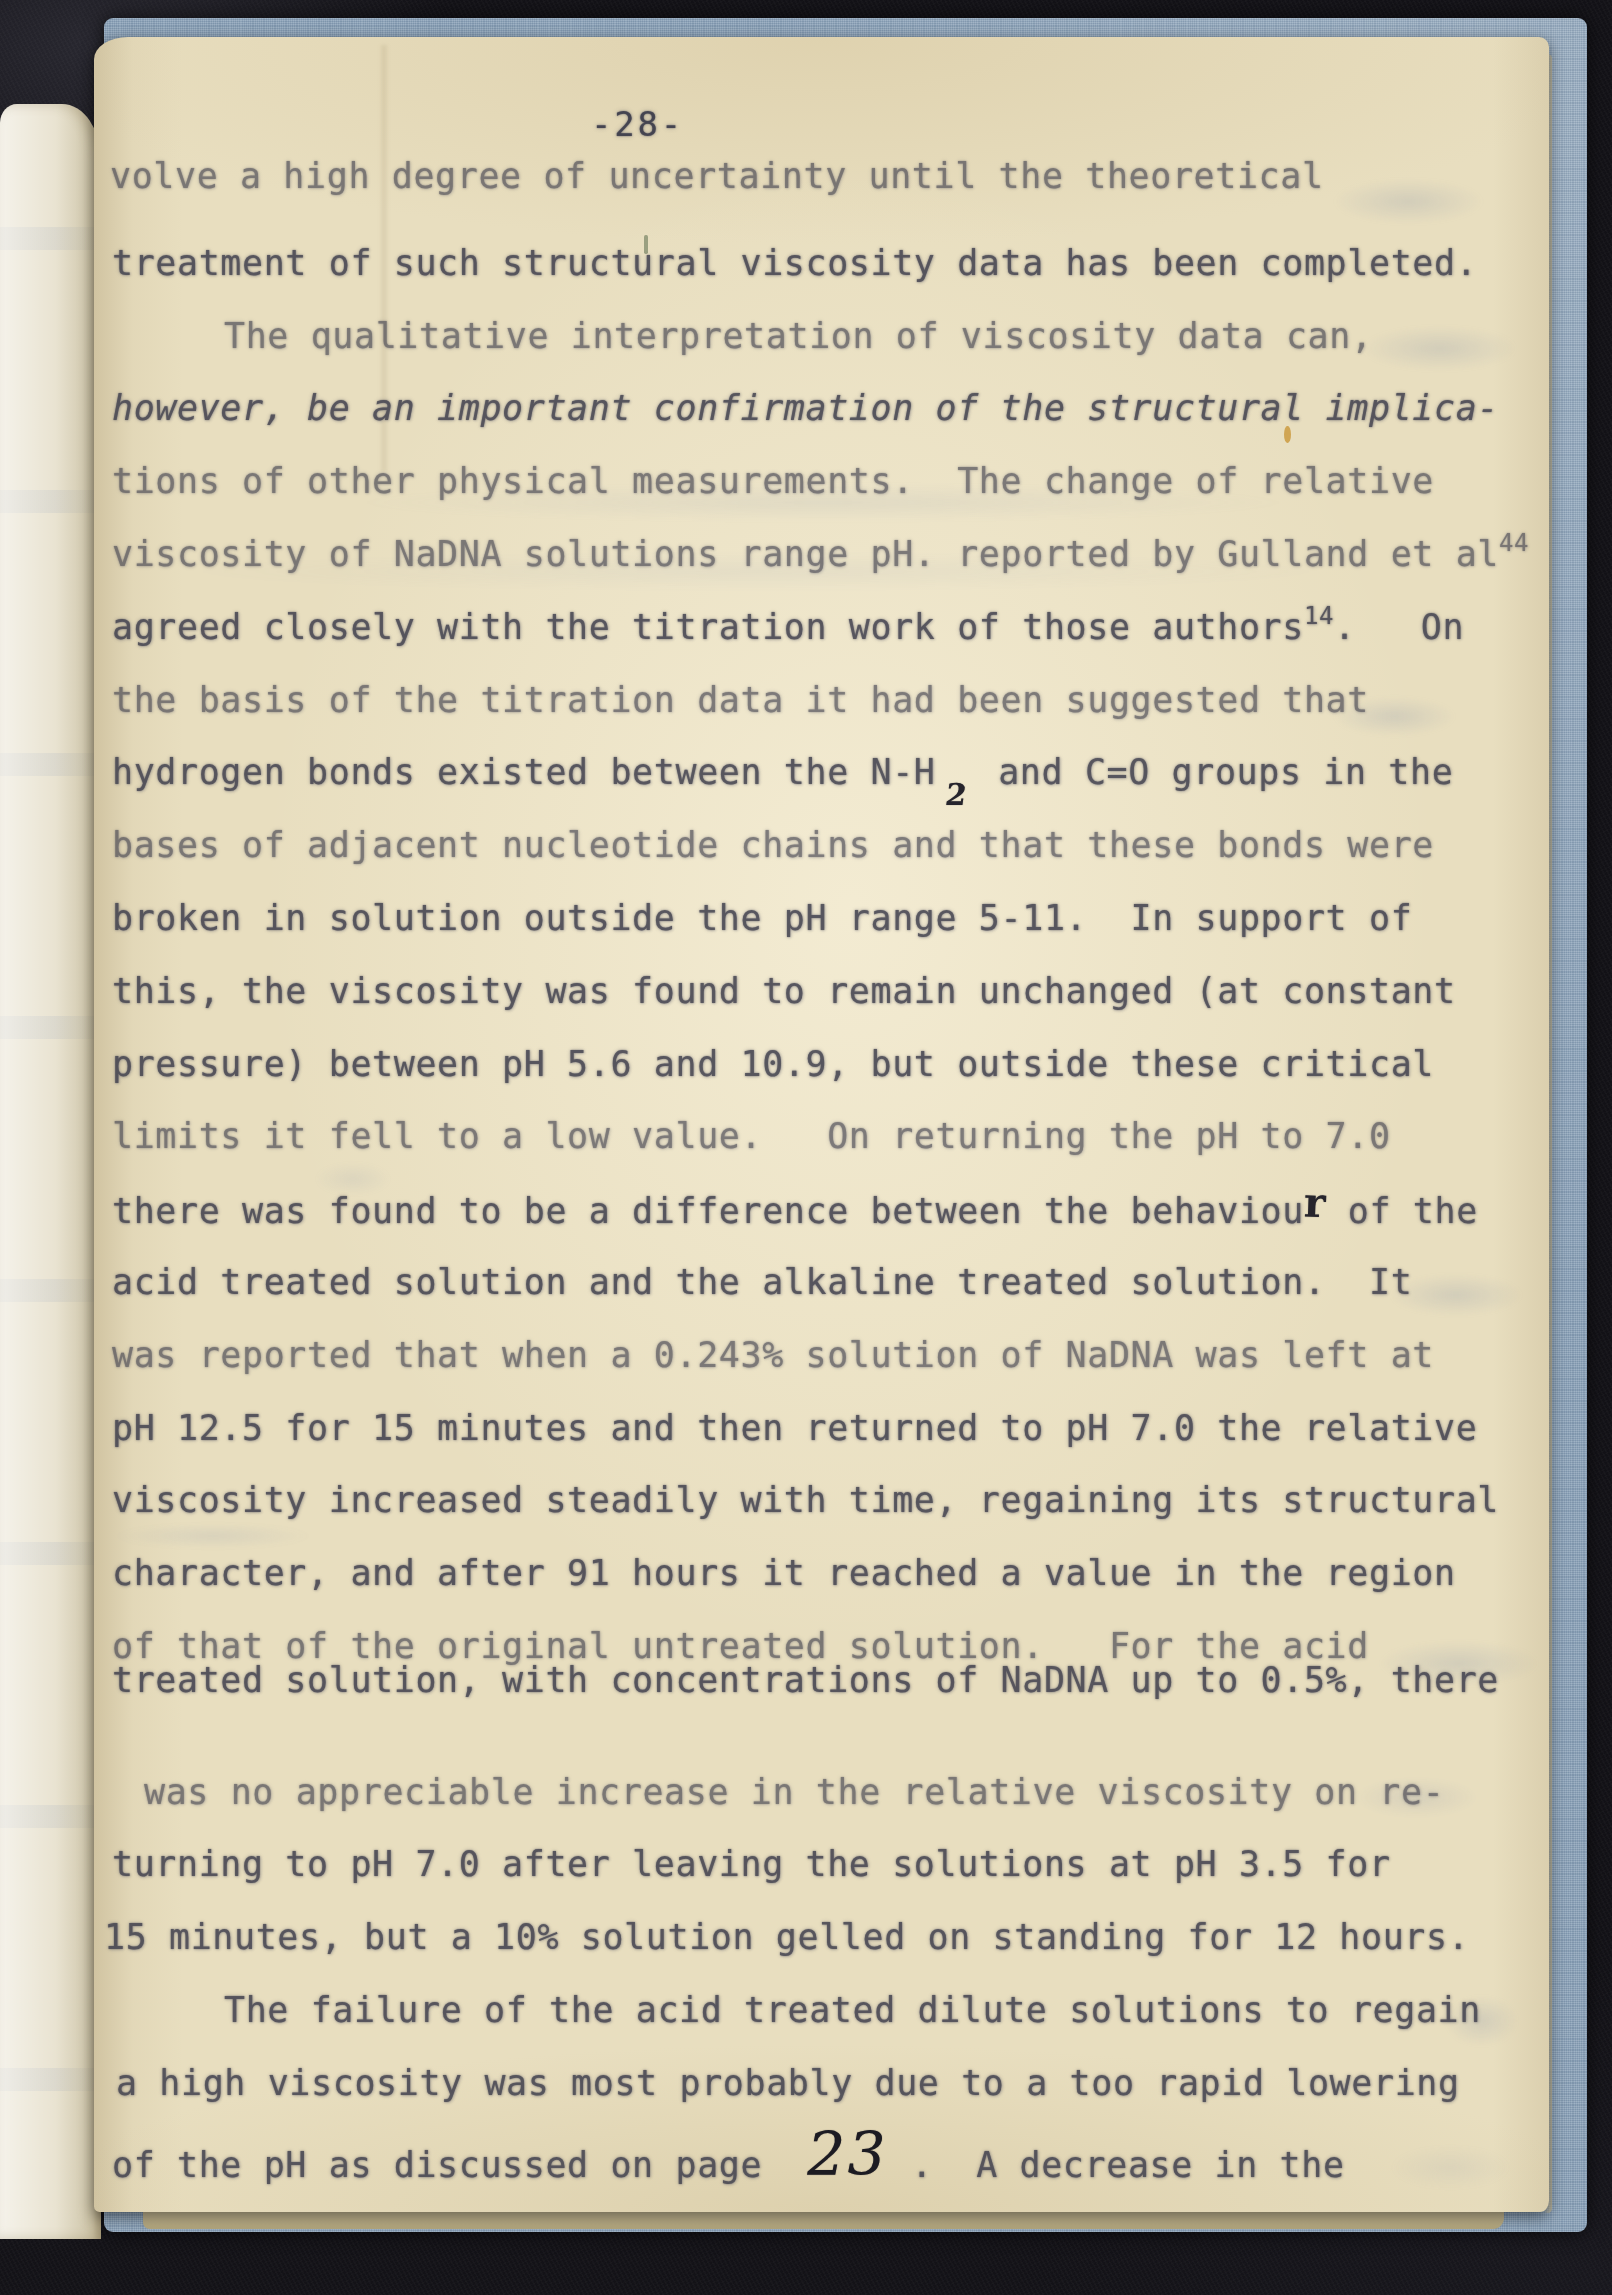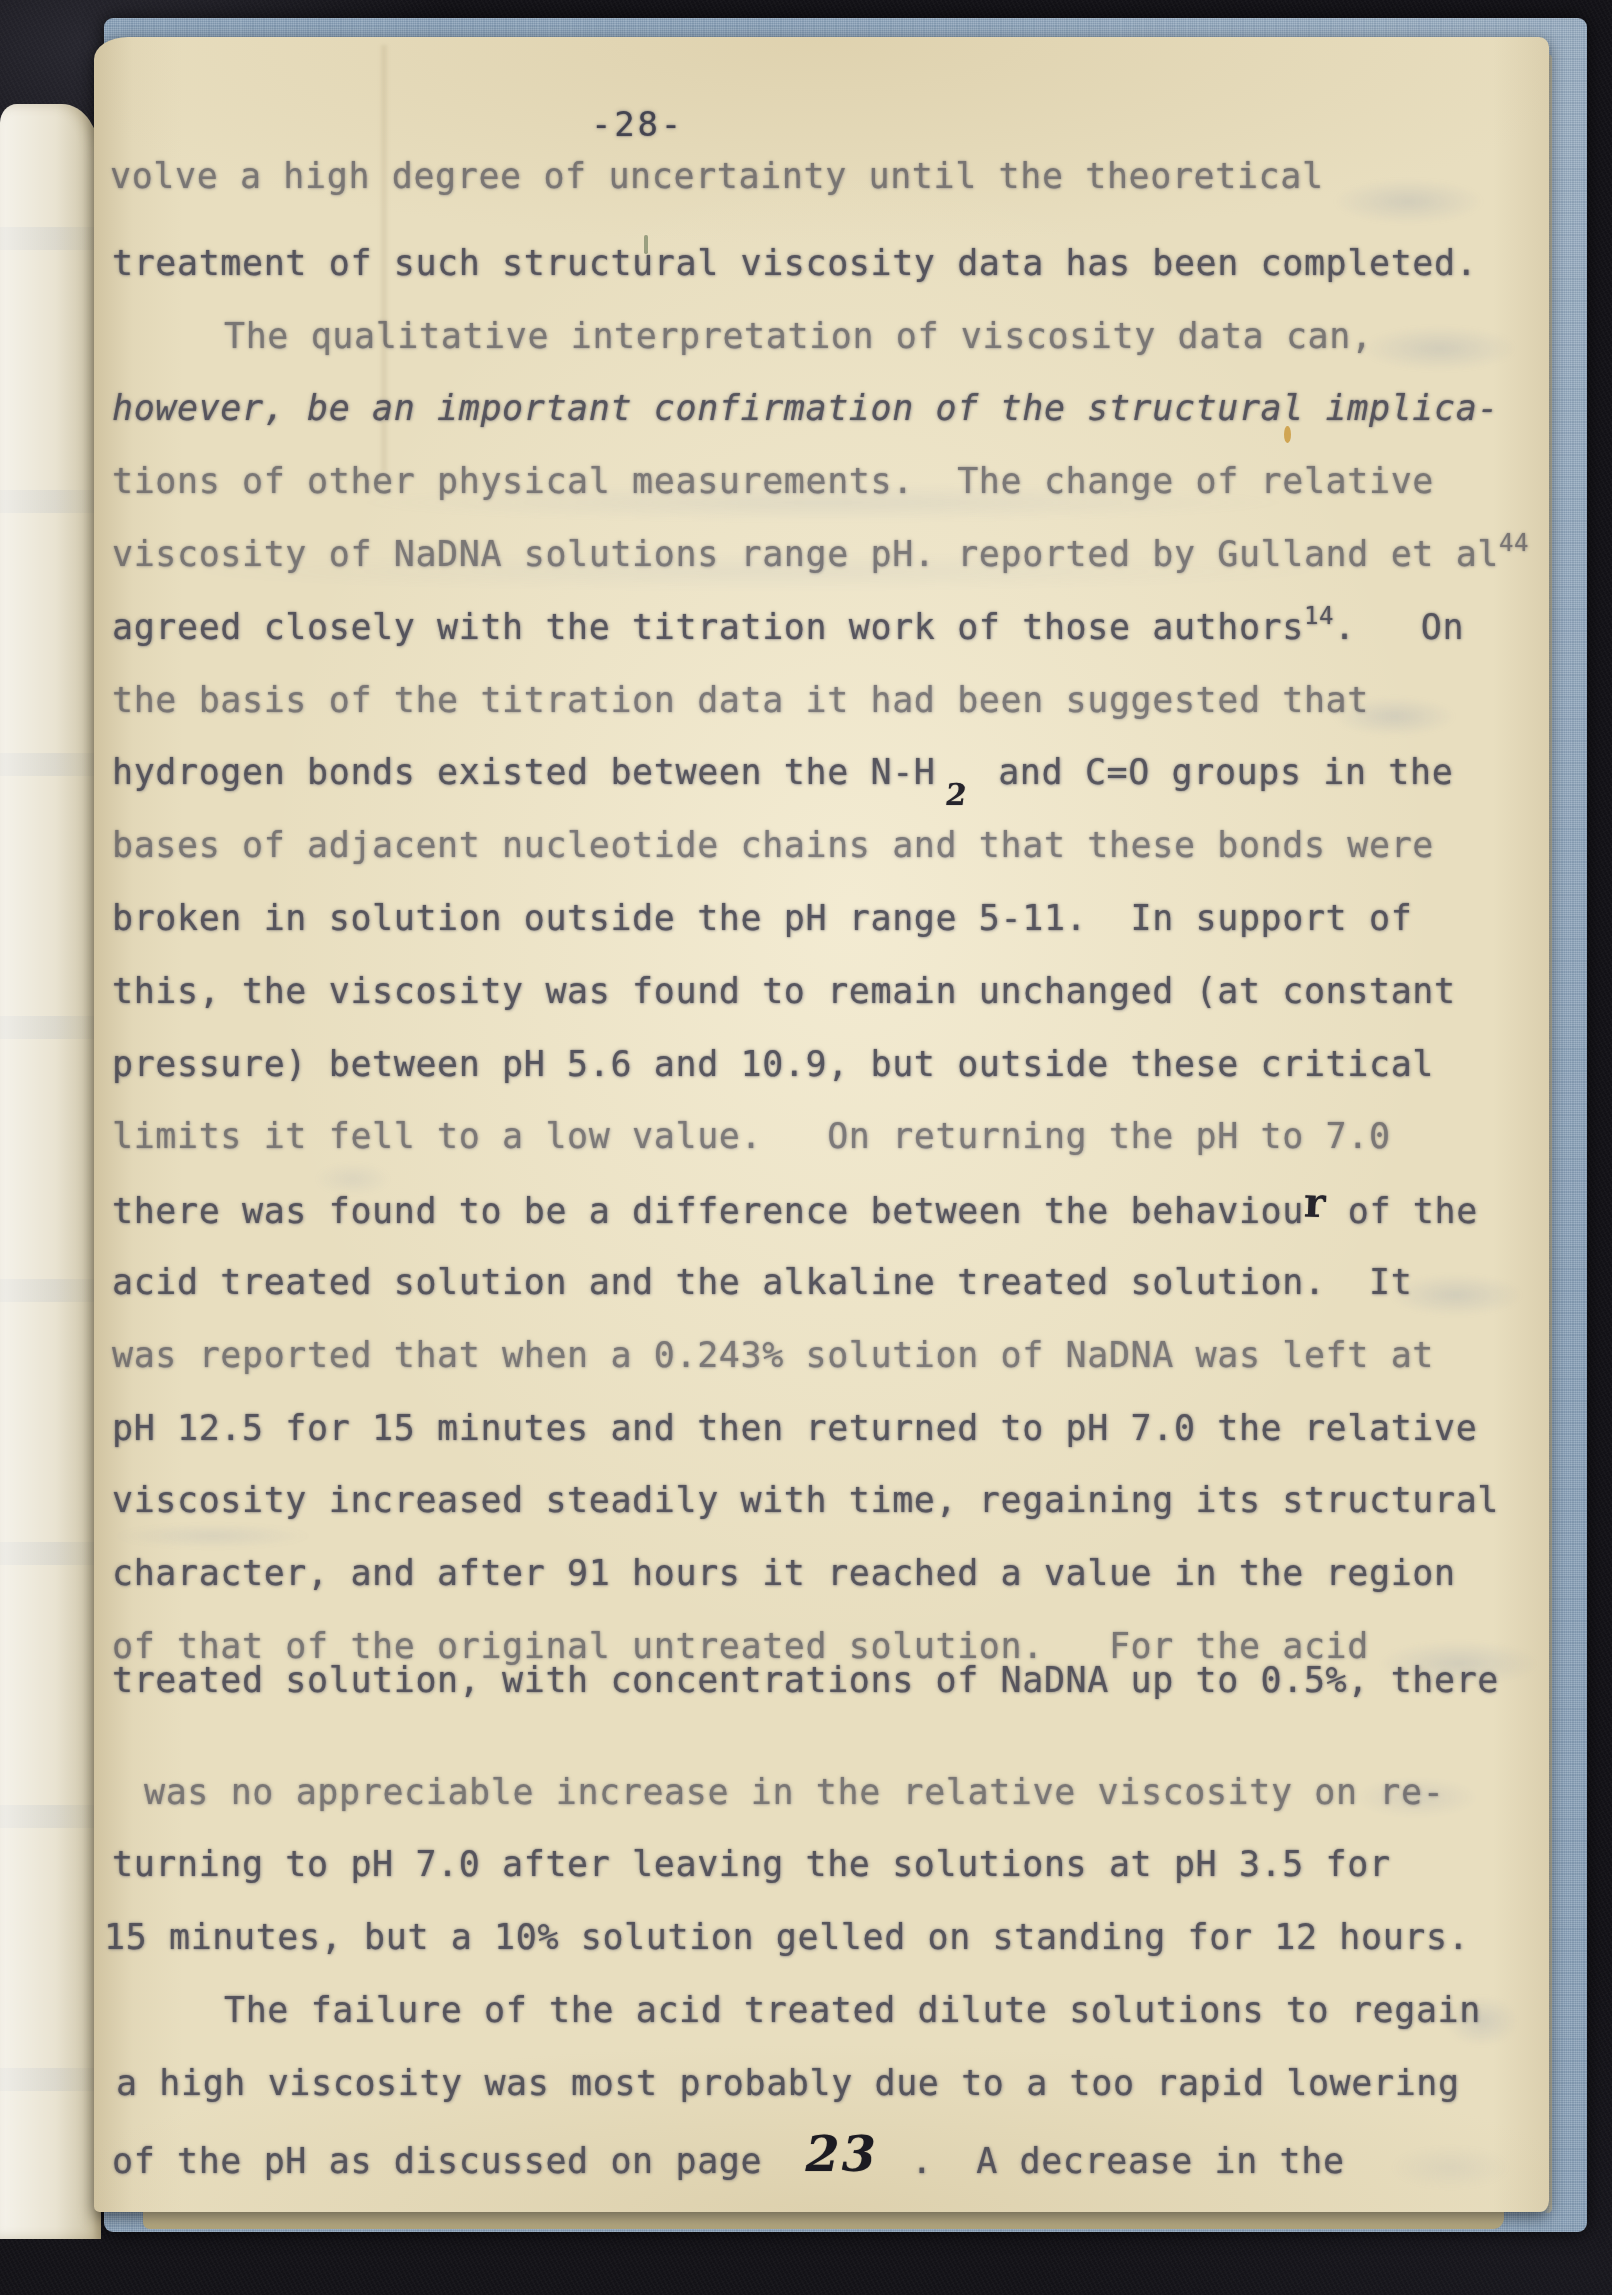--- a/index.html
+++ b/index.html
@@ -88,22 +88,22 @@
     font-family:"DejaVu Serif",serif;font-weight:bold;font-size:41px;color:#26242c;
     position:relative;top:-5.6px;display:inline-block;transform:rotate(2deg);
     text-shadow:0 0 1.1px rgba(25,23,32,0.5);
   }
   .seg-handsub{
     font-family:"DejaVu Serif",serif;font-weight:bold;font-size:30px;color:#26242c;
     position:relative;top:21px;display:inline-block;width:41px;text-align:center;
     transform:skewX(-8deg);text-shadow:0 0 1.1px rgba(25,23,32,0.5);
   }
   .seg-handlarge{
-    font-family:"DejaVu Serif",serif;font-weight:bold;font-style:italic;font-size:49px;color:#1c1b22;
-    position:relative;top:-2.2px;display:inline-block;width:84px;text-align:left;letter-spacing:2.2px;
+    font-family:"DejaVu Serif",serif;font-weight:normal;font-style:italic;font-size:60px;color:#1c1b22;
+    position:relative;top:-2.2px;display:inline-block;width:84px;text-align:center;letter-spacing:2.2px;
     text-shadow:0 0 1.1px rgba(20,18,26,0.5);
   }
   .page-num{
     position:absolute;left:591px;top:104px;
     font-family:"DejaVu Sans Mono",monospace;font-size:34px;letter-spacing:2.8px;
     color:rgba(62,62,75,0.85);
     text-shadow:0 0 1.7px rgba(71,71,86,0.85), 0 0 5px rgba(71,71,90,0.3);
   }
 </style>
 </head>

